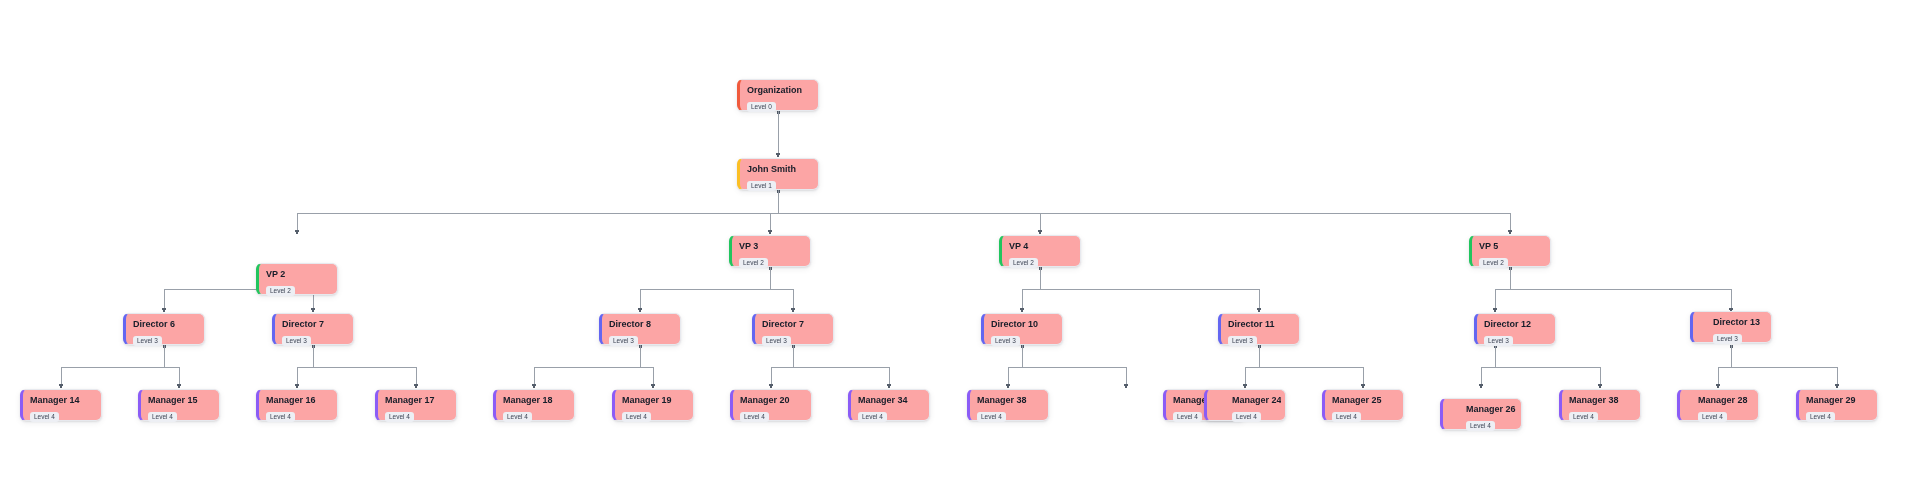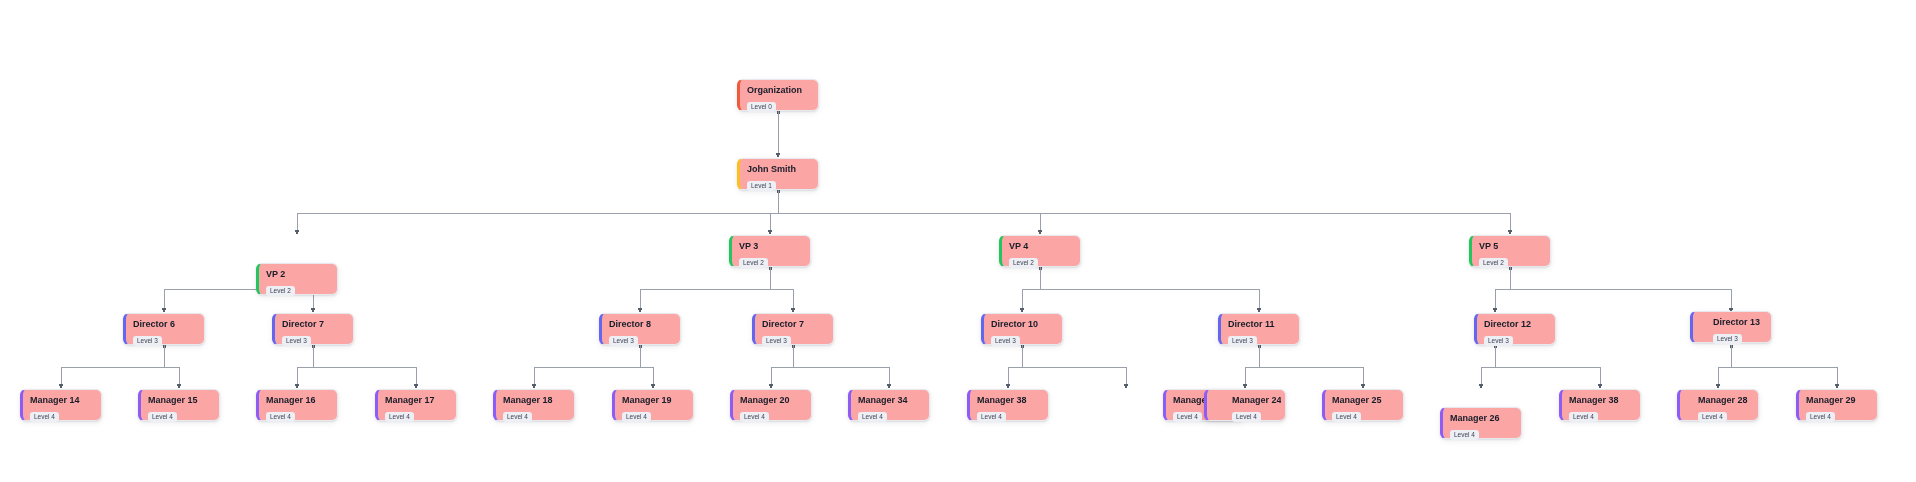--- a/index.html
+++ b/index.html
@@ -178,17 +178,17 @@
     <div class="node" style="left: 256px; top: 389px; border-left-color: rgb(139, 92, 246);"><div class="title">Manager 16</div><span class="badge">Level 4</span></div>
     <div class="node" style="left: 375px; top: 389px; border-left-color: rgb(139, 92, 246);"><div class="title">Manager 17</div><span class="badge">Level 4</span></div>
     <div class="node" style="left: 493px; top: 389px; border-left-color: rgb(139, 92, 246);"><div class="title">Manager 18</div><span class="badge">Level 4</span></div>
     <div class="node" style="left: 612px; top: 389px; border-left-color: rgb(139, 92, 246);"><div class="title">Manager 19</div><span class="badge">Level 4</span></div>
     <div class="node" style="left: 730px; top: 389px; border-left-color: rgb(139, 92, 246);"><div class="title">Manager 20</div><span class="badge">Level 4</span></div>
     <div class="node" style="left: 848px; top: 389px; border-left-color: rgb(139, 92, 246);"><div class="title">Manager 34</div><span class="badge">Level 4</span></div>
     <div class="node" style="left: 967px; top: 389px; border-left-color: rgb(139, 92, 246);"><div class="title">Manager 38</div><span class="badge">Level 4</span></div>
     <div class="node" style="left: 1139px; top: 389px; border-left-color: rgb(139, 92, 246); margin-left: 24px;"><div class="title">Manager 23</div><span class="badge">Level 4</span></div>
     <div class="node" style="left: 1204px; top: 389px; border-left-color: rgb(139, 92, 246); padding-left: 18px;"><div class="title">Manager 24</div><span class="badge">Level 4</span></div>
     <div class="node" style="left: 1322px; top: 389px; border-left-color: rgb(139, 92, 246);"><div class="title">Manager 25</div><span class="badge">Level 4</span></div>
-    <div class="node" style="left: 1440px; top: 407px; border-left-color: rgb(139, 92, 246);"><div class="title">Manager 26</div><span class="badge">Level 4</span></div>
+    <div class="node" style="left: 1440px; top: 398px; border-left-color: rgb(139, 92, 246); padding-left: 16px;"><div class="title">Manager 26</div><span class="badge">Level 4</span></div>
     <div class="node" style="left: 1559px; top: 389px; border-left-color: rgb(139, 92, 246);"><div class="title">Manager 38</div><span class="badge">Level 4</span></div>
     <div class="node" style="left: 1677px; top: 389px; border-left-color: rgb(139, 92, 246); padding-left: 11px;"><div class="title">Manager 28</div><span class="badge">Level 4</span></div>
     <div class="node" style="left: 1796px; top: 389px; border-left-color: rgb(139, 92, 246);"><div class="title">Manager 29</div><span class="badge">Level 4</span></div>
   </div>
 
 </body></html>

